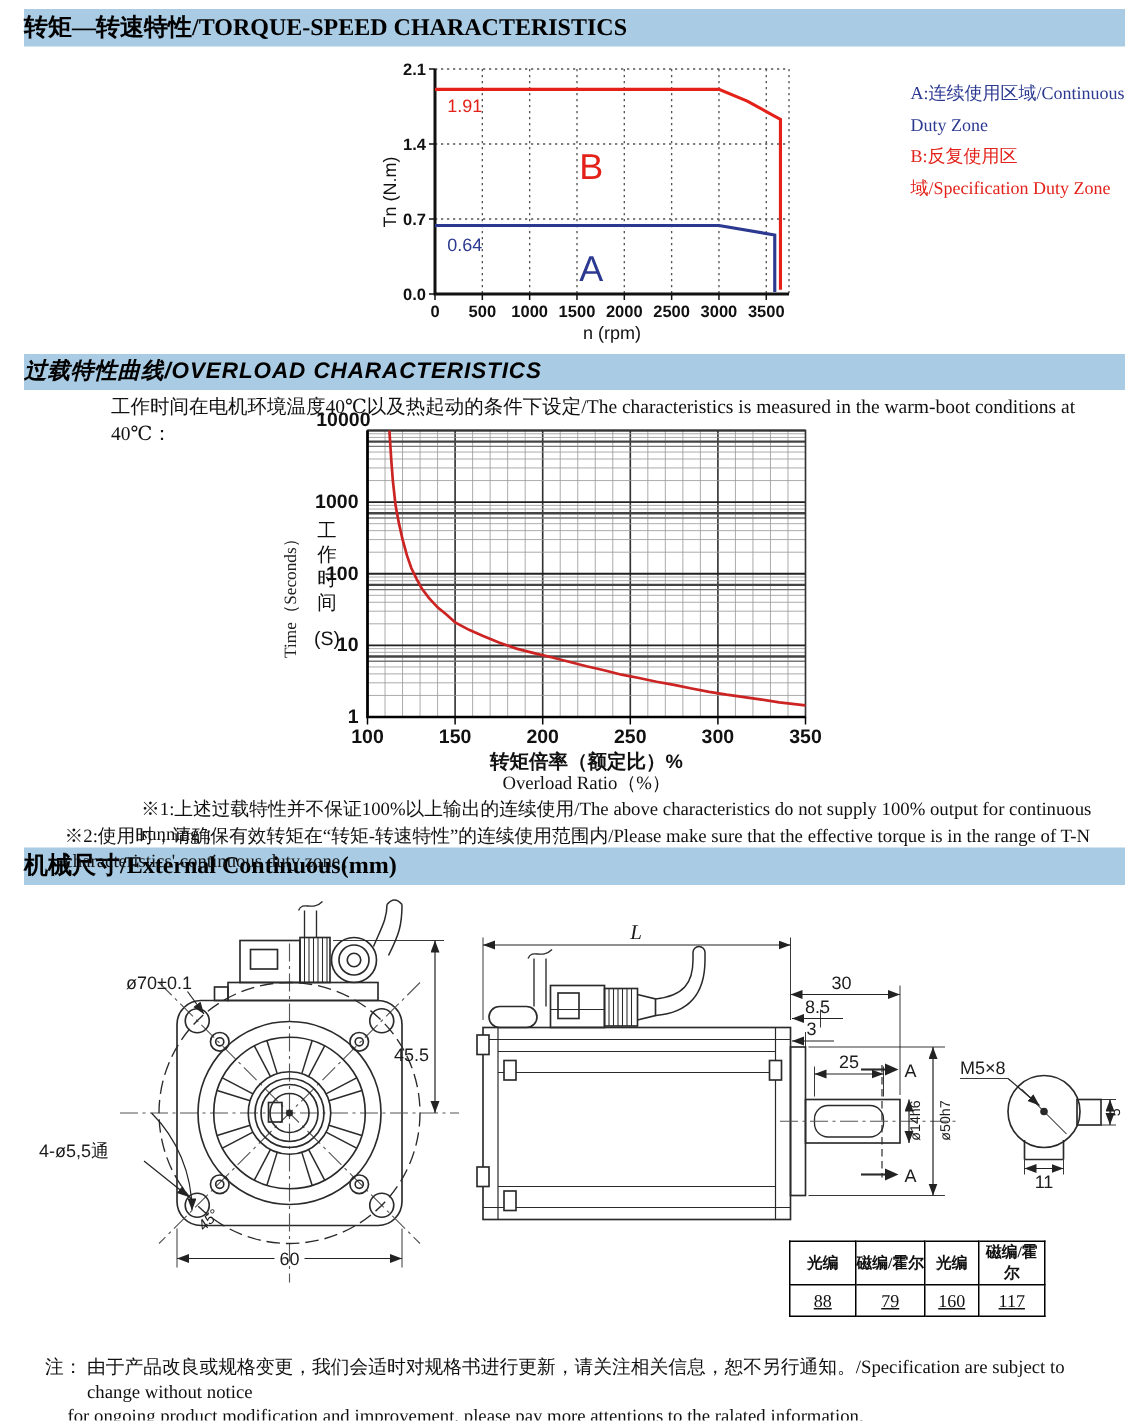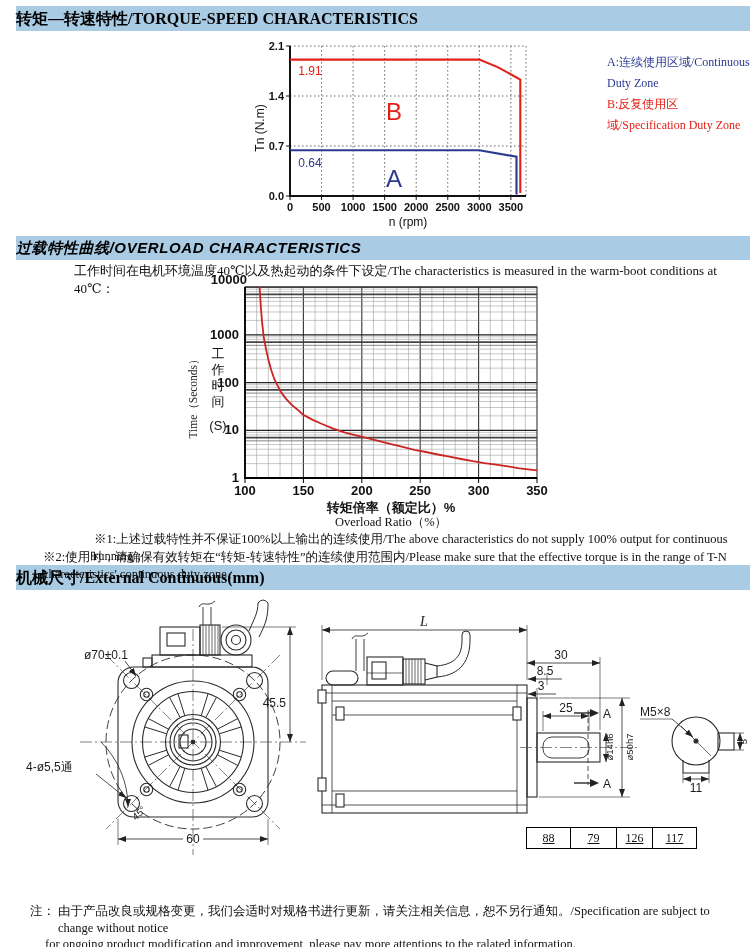--- a/index.html
+++ b/index.html
@@ -358,23 +358,29 @@
 
 <table id="dimtable">
   <colgroup>
       <col style="width:44px">
       <col style="width:46px">
       <col style="width:36px">
       <col style="width:44px">
     </colgroup>
   <tbody>
   <tr>
+    <th class="s">光编</th>
+    <th class="s">磁编/霍尔</th>
+    <th class="s">光编</th>
+    <th class="s">磁编/霍尔</th>
+  </tr>
+  <tr>
     <td class="v">88</td>
     <td class="v">79</td>
-    <td class="v">126</td>
+    <td class="v">160</td>
     <td class="v">117</td>
   </tr>
 </tbody>
   </table>
 
 <div id="footnote">
   <span class="lbl">注：</span>
   <span>
     <span>由于产品改良或规格变更，我们会适时对规格书进行更新，请关注相关信息，恕不另行通知。/Specification are subject to change without notice</span>
     <span class="l2" style="display:block">for ongoing product modification and improvement, please pay more attentions to the ralated information.</span>

